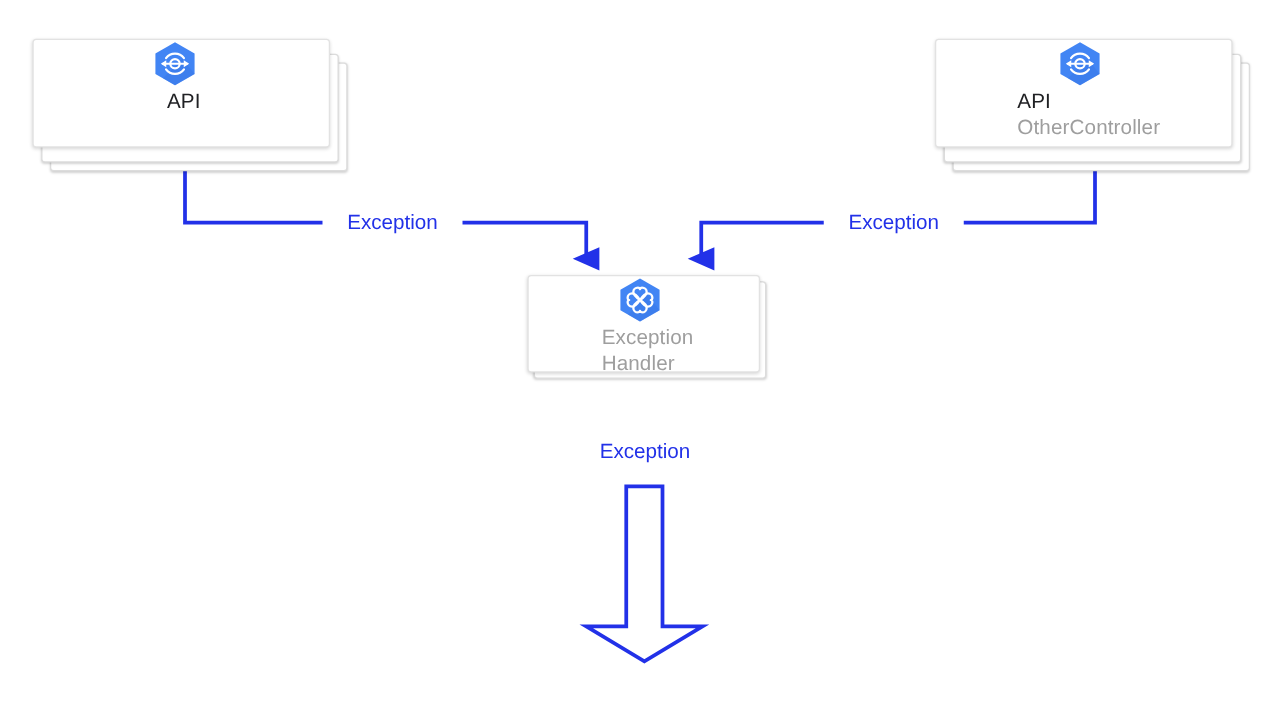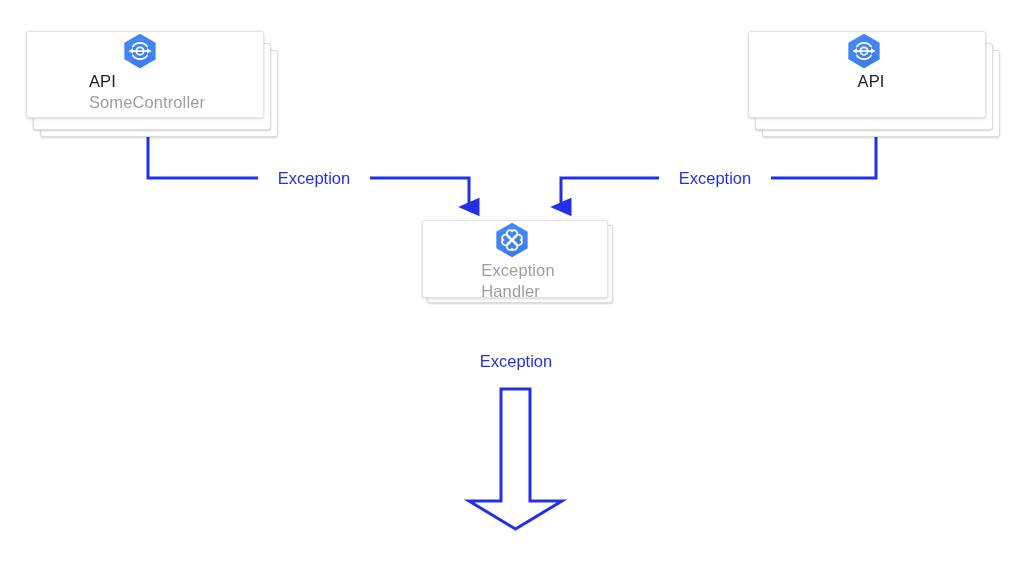--- a/index.html
+++ b/index.html
@@ -150,21 +150,20 @@
           </g>
           <g fill="#ffffff">
             <polygon points="10.4,24 15.6,20.6 15.6,27.4"></polygon>
             <polygon points="37.6,24 32.4,20.6 32.4,27.4"></polygon>
           </g>
           <circle cx="24" cy="24" r="4.5" fill="none" stroke="#ffffff" stroke-width="2.1"></circle>
         </svg>
       </div>
       <div class="labels">
         <div class="label-primary">API</div>
-        <div class="label-secondary">SomeController</div>
       </div>
     </div>
   </div>
 
   <div class="node" style="left:748px; top:31px; width:262px; height:108px;">
     <div class="card-stack" style="width:262px; height:108px;">
       <div class="sheet back2" style="left:14px; top:19px; width:238px; height:87px;"></div>
       <div class="sheet back1" style="left:7px; top:12px; width:238px; height:87px;"></div>
       <div class="sheet front" style="left:0px; top:0px; width:238px; height:87px;"></div>
     </div>
@@ -180,20 +179,21 @@
           </g>
           <g fill="#ffffff">
             <polygon points="10.4,24 15.6,20.6 15.6,27.4"></polygon>
             <polygon points="37.6,24 32.4,20.6 32.4,27.4"></polygon>
           </g>
           <circle cx="24" cy="24" r="4.5" fill="none" stroke="#ffffff" stroke-width="2.1"></circle>
         </svg>
       </div>
       <div class="labels">
         <div class="label-primary">API</div>
+        <div class="label-secondary">OtherController</div>
       </div>
     </div>
   </div>
 
   <div class="node" style="left:422px; top:220px; width:192px; height:88px;">
     <div class="card-stack" style="width:192px; height:88px;">
       <div class="sheet back1" style="left:5px; top:5px; width:186px; height:78px;"></div>
       <div class="sheet front" style="left:0px; top:0px; width:186px; height:78px;"></div>
     </div>
     <div class="card-body" style="left:0px; top:0px; width:186px; height:78px; padding:0 10px 0 16px;">

